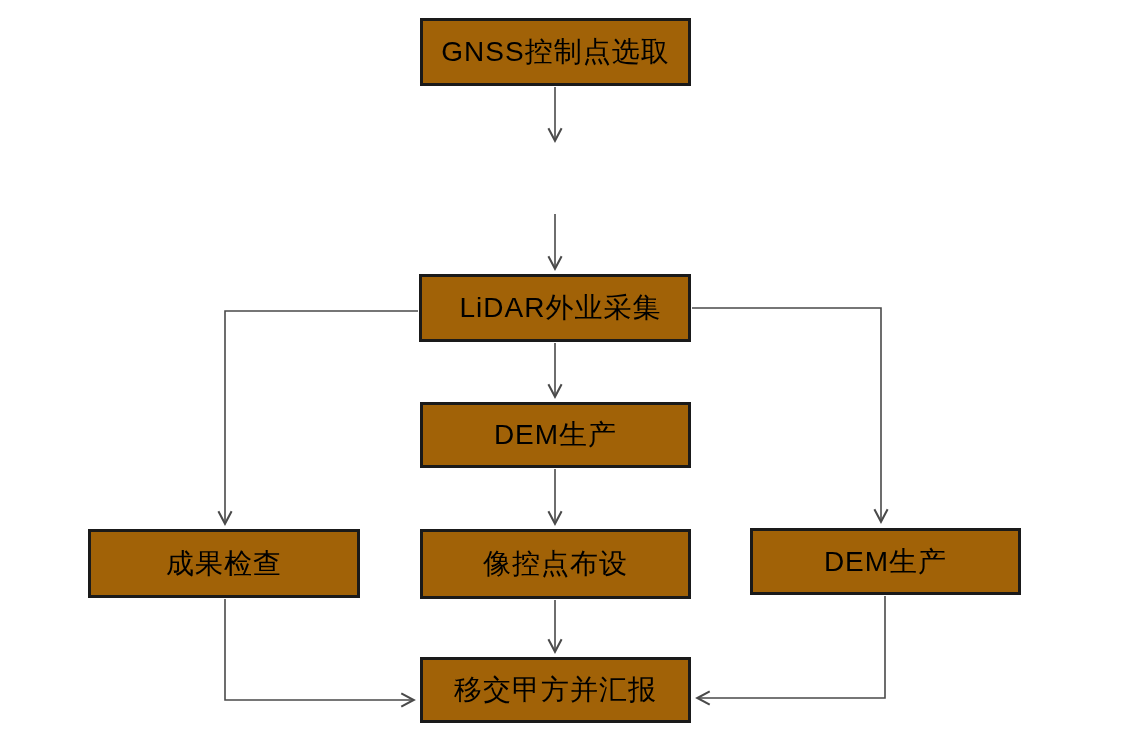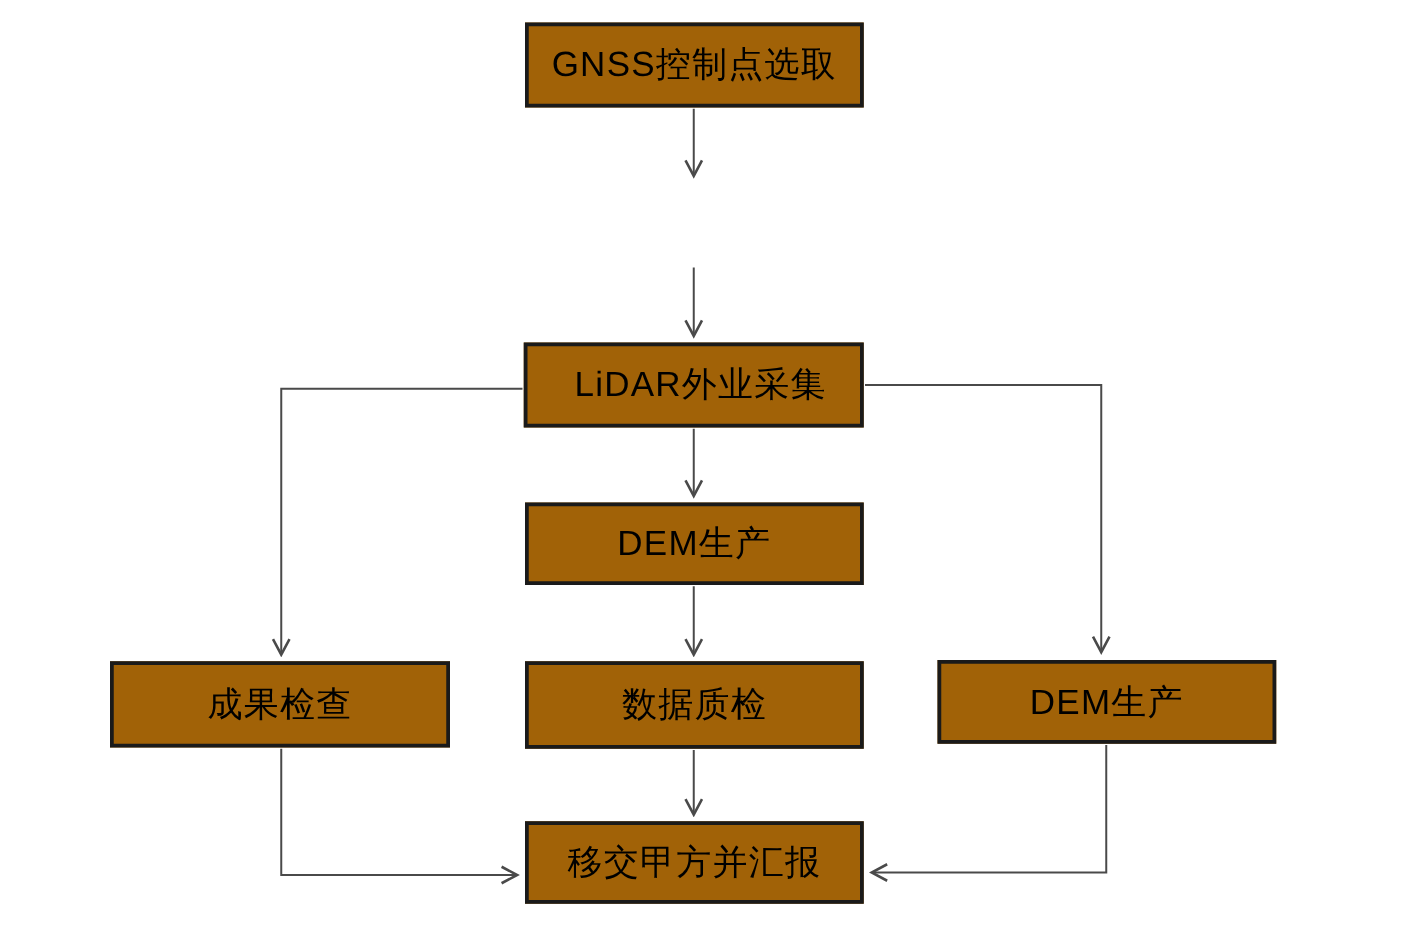--- a/index.html
+++ b/index.html
@@ -84,21 +84,21 @@
 
   <div class="node node-dom">
     <span>DEM生产</span>
   </div>
 
   <div class="node node-quality">
     <span>成果检查</span>
   </div>
 
   <div class="node node-check">
-    <span>数据质检</span>
+    <span>像控点布设</span>
   </div>
 
   <div class="node node-dem">
     <span>DEM生产</span>
   </div>
 
   <div class="node node-handover">
     <span>移交甲方并汇报</span>
   </div>
 

